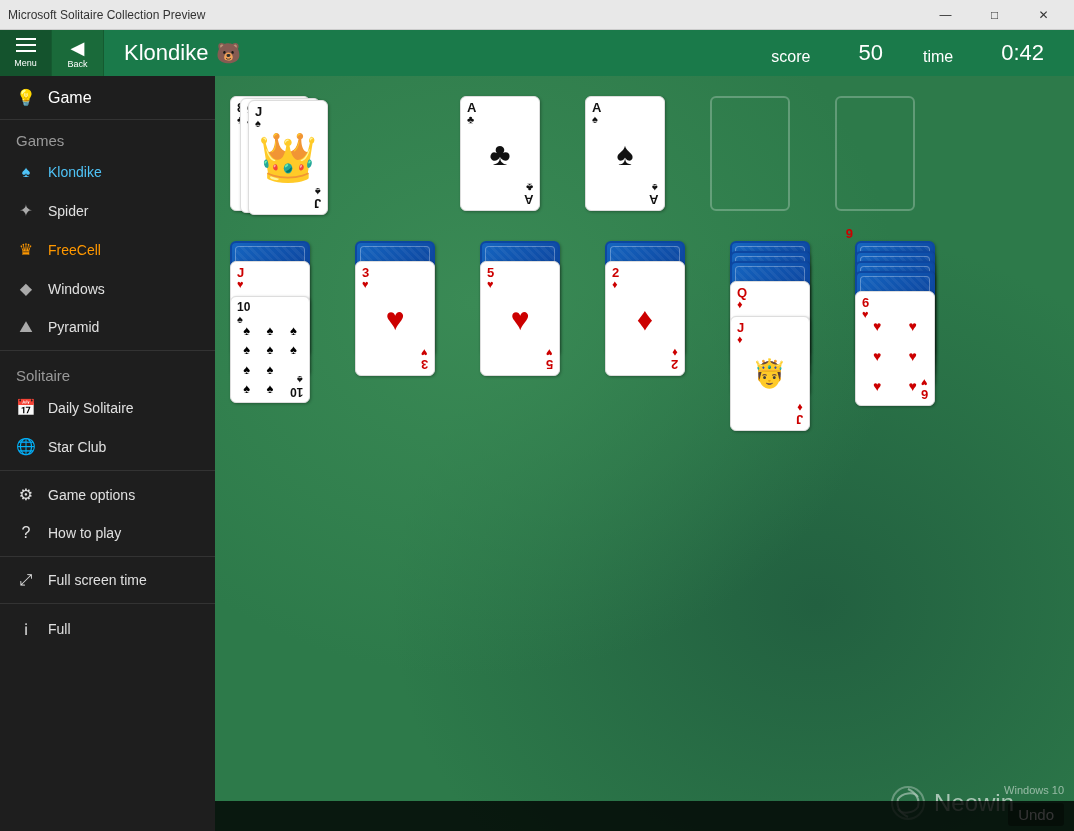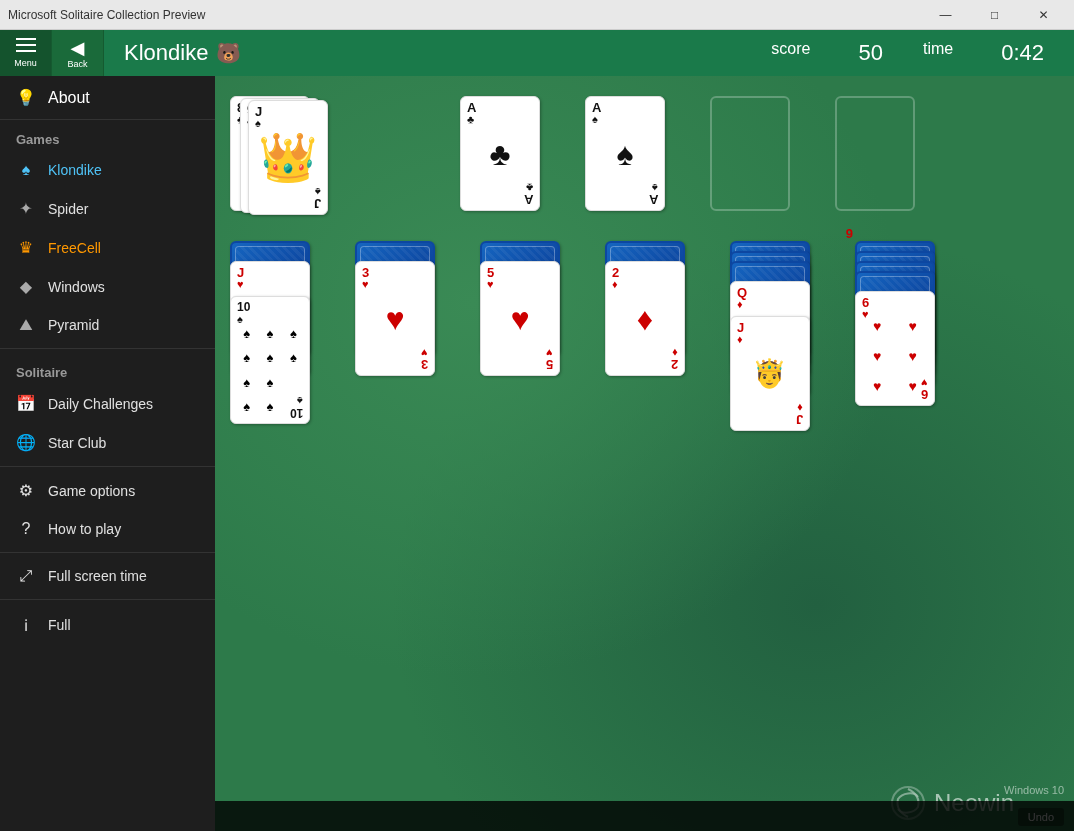--- a/index.html
+++ b/index.html
@@ -111,21 +111,21 @@
       font-weight: 300;
       color: white;
     }
     #bear-icon {
       font-size: 20px;
       color: white;
     }
     #score-area {
       margin-left: auto;
       display: flex;
-      align-items: flex-start;
+      align-items: flex-end;
       gap: 40px;
       padding-right: 30px;
       color: white;
     }
     .score-label {
       font-size: 16px;
       font-weight: 300;
     }
     .score-value {
       font-size: 22px;
@@ -155,23 +155,23 @@
       gap: 12px;
       padding: 10px 16px;
       cursor: pointer;
       font-size: 14px;
       color: #e0e0e0;
     }
     .sidebar-item.active { color: #4fc3f7; }
     .sidebar-item.active .sidebar-icon { color: #4fc3f7; }
     .sidebar-section {
       padding: 12px 16px 4px;
-      font-size: 13px;
+      font-size: 15px;
       color: #999;
-      font-weight: 700;
+      font-weight: 400;
       text-transform: none;
     }
     .sidebar-icon {
       font-size: 16px;
       width: 20px;
       text-align: center;
     }
     .sidebar-divider {
       height: 1px;
       background: #333;
@@ -288,21 +288,21 @@
     .red { color: #cc0000; }
 
     
     #undo-btn {
       position: absolute;
       bottom: 5px;
       right: 10px;
       background: rgba(0,0,0,0.4);
       color: white;
       padding: 3px 10px;
-      font-size: 11px;
+      font-size: 15px;
       border-radius: 3px;
       cursor: pointer;
     }
 
     
     #neowin {
       position: absolute;
       bottom: 10px;
       right: 60px;
       display: flex;
@@ -389,21 +389,21 @@
       <span class="score-value">0:42</span>
     </div>
   </div>
 
   <div id="content">
 
     <div id="sidebar">
 
       <div class="hint-item">
         <span class="sidebar-icon">💡</span>
-        <span>About</span>
+        <span>Game</span>
       </div>
 
       <div class="sidebar-section">Games</div>
 
       <div class="sidebar-item active">
         <span class="sidebar-icon game-icon-klondike">♠</span>
         <span>Klondike</span>
       </div>
       <div class="sidebar-item">
         <span class="sidebar-icon game-icon-spider">✦</span>
@@ -421,21 +421,21 @@
         <span class="sidebar-icon game-icon-tripeaks">⛰</span>
         <span>Pyramid</span>
       </div>
 
       <div class="sidebar-divider"></div>
 
       <div class="sidebar-section">Solitaire</div>
 
       <div class="sidebar-item">
         <span class="sidebar-icon">📅</span>
-        <span>Daily Challenges</span>
+        <span>Daily Solitaire</span>
       </div>
       <div class="sidebar-item">
         <span class="sidebar-icon">🌐</span>
         <span>Star Club</span>
       </div>
 
       <div class="sidebar-divider"></div>
 
       <div class="sidebar-item">
         <span class="sidebar-icon">⚙</span>
@@ -518,21 +518,21 @@
         <div class="card card-face" style="width:80px;height:115px;position:absolute;top:20px;">
           <span class="card-rank-top red">J</span>
           <span class="card-suit-top red">♥</span>
           <div style="position:absolute;top:25px;left:5px;right:5px;bottom:25px;display:flex;align-items:center;justify-content:center;">
             <div style="font-size:30px;color:#cc0000;">👑</div>
           </div>
           <span class="card-rank-bottom red">J</span>
           <span class="card-suit-bottom red">♥</span>
         </div>
 
-        <div class="card card-face" style="width:80px;height:128px;position:absolute;top:55px;">
+        <div class="card card-face" style="width:80px;height:107px;position:absolute;top:55px;">
           <span class="card-rank-top black" style="font-size:12px;">10</span>
           <span class="card-suit-top black">♠</span>
           <div style="position:absolute;top:25px;left:5px;right:5px;bottom:5px;display:grid;grid-template-columns:1fr 1fr 1fr;gap:2px;align-items:center;justify-items:center;">
             <span style="font-size:13px;">♠</span>
               <span style="font-size:13px;">♠</span>
               <span style="font-size:13px;">♠</span>
             <span style="font-size:13px;">♠</span>
               <span style="font-size:13px;">♠</span>
               <span style="font-size:13px;">♠</span>
             <span style="font-size:13px;">♠</span>

